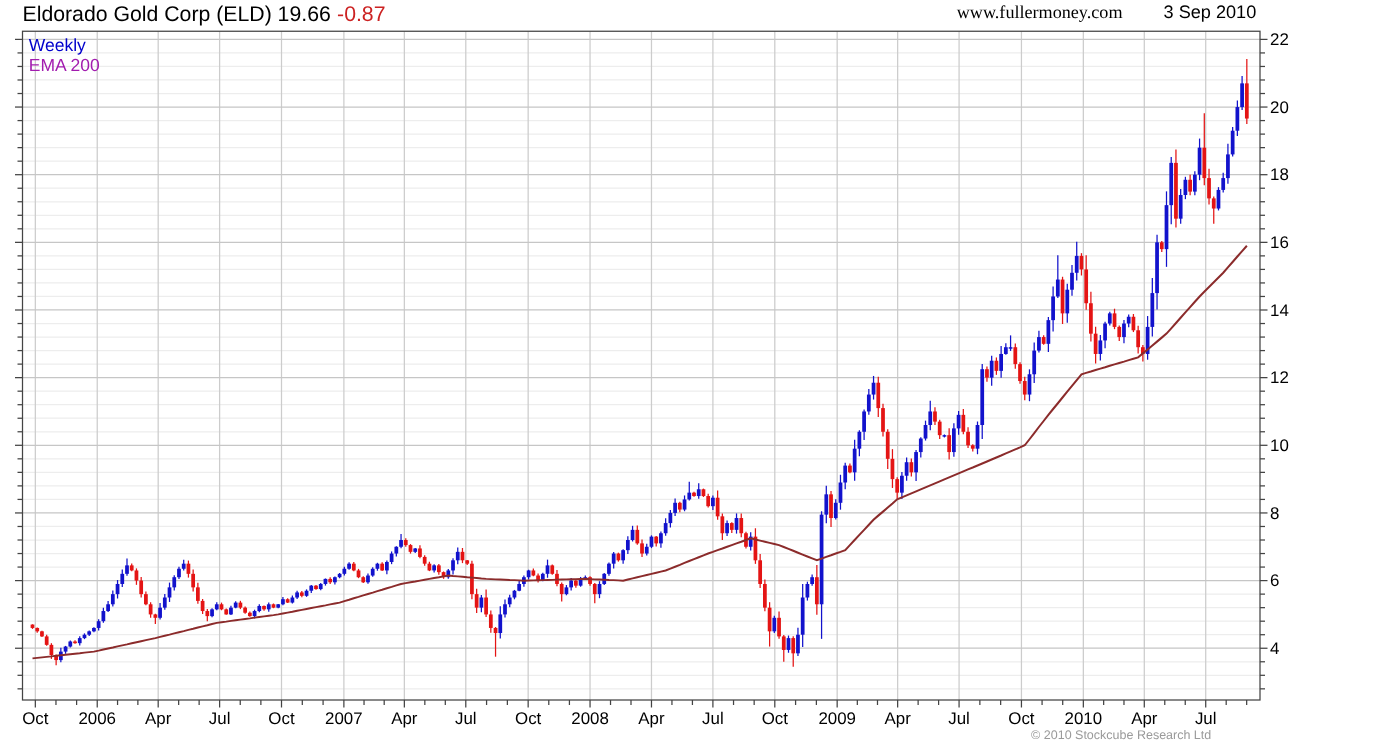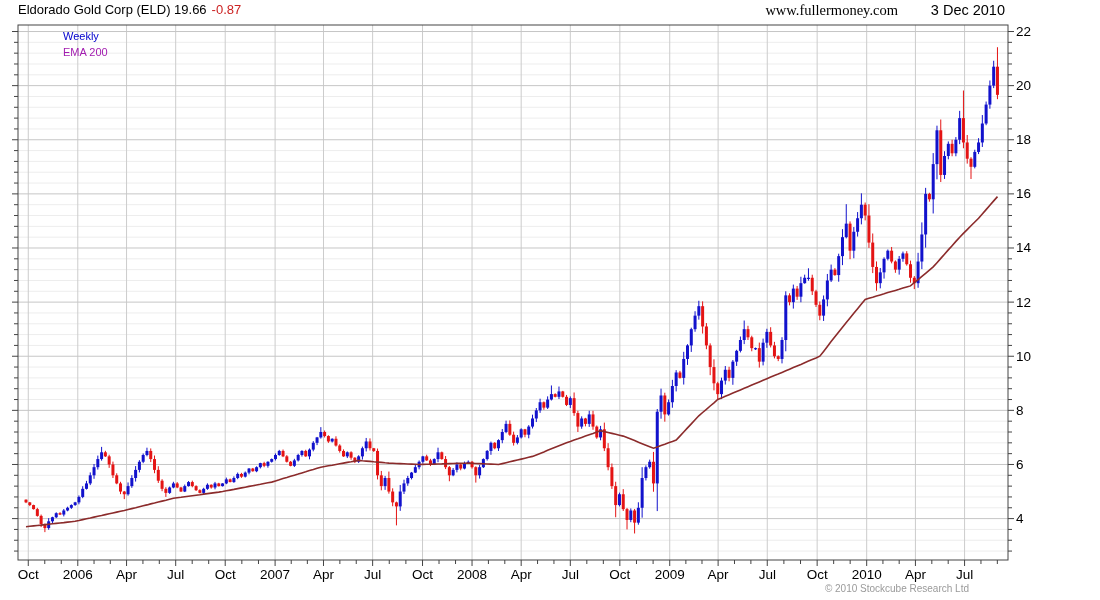--- a/index.html
+++ b/index.html
@@ -1,42 +1,42 @@
 <!DOCTYPE html>
 <html><head>
 <meta charset="utf-8">
 <style>
   html,body{margin:0;padding:0;background:#ffffff;}
   .stage{
     position:relative;width:1100px;height:600px;background:#ffffff;overflow:hidden;
     font-family:"Liberation Sans","DejaVu Sans",sans-serif;
   }
-  .titlebar{position:absolute;left:18px;top:2px;font-size:13px;color:#000;}
+  .titlebar{position:absolute;left:18px;top:2px;font-size:17px;color:#000;}
   .titlebar .chg{color:#cc2222;margin-left:5px;}
   .hdr-right{position:absolute;top:2px;font-size:14.5px;color:#000;white-space:nowrap;}
   .hdr-site{right:202px;font-family:Liberation Serif, serif;}
   .hdr-date{right:95px;}
-  .legend{position:absolute;left:23px;top:28px;font-size:11px;line-height:16px;margin-left:40px;}
+  .legend{position:absolute;left:23px;top:28px;font-size:14px;line-height:16px;}
   .legend .lg-weekly{color:#0000cc;display:block;}
   .legend .lg-ema{color:#a21caf;display:block;}
   .copyright{position:absolute;right:131px;top:583px;font-size:10px;color:#9a9a9a;}
   svg{position:absolute;left:0;top:0;}
   svg text{font-family:"Liberation Sans","DejaVu Sans",sans-serif;}
 </style>
 </head>
 <body>
 
 <div class="stage">
 
   <div class="titlebar">
     <span>Eldorado Gold Corp (ELD) 19.66</span><span class="chg">-0.87</span>
   </div>
 
   <span class="hdr-right hdr-site">www.fullermoney.com</span>
-  <span class="hdr-right hdr-date">3 Dec 2010</span>
+  <span class="hdr-right hdr-date">3 Sep 2010</span>
 
   <svg id="chart" width="1100" height="600">
       <rect x="18" y="25" width="990" height="535" fill="#ffffff"></rect>
       <g>
         <line x1="18" x2="1008" y1="551.0702" y2="551.0702" stroke="#ededed" stroke-width="1"></line>
         <line x1="18" x2="1008" y1="540.2462" y2="540.2462" stroke="#ededed" stroke-width="1"></line>
         <line x1="18" x2="1008" y1="529.4222" y2="529.4222" stroke="#ededed" stroke-width="1"></line>
         <line x1="18" x2="1008" y1="507.7742" y2="507.7742" stroke="#ededed" stroke-width="1"></line>
         <line x1="18" x2="1008" y1="496.9502" y2="496.9502" stroke="#ededed" stroke-width="1"></line>
         <line x1="18" x2="1008" y1="486.1262" y2="486.1262" stroke="#ededed" stroke-width="1"></line>

